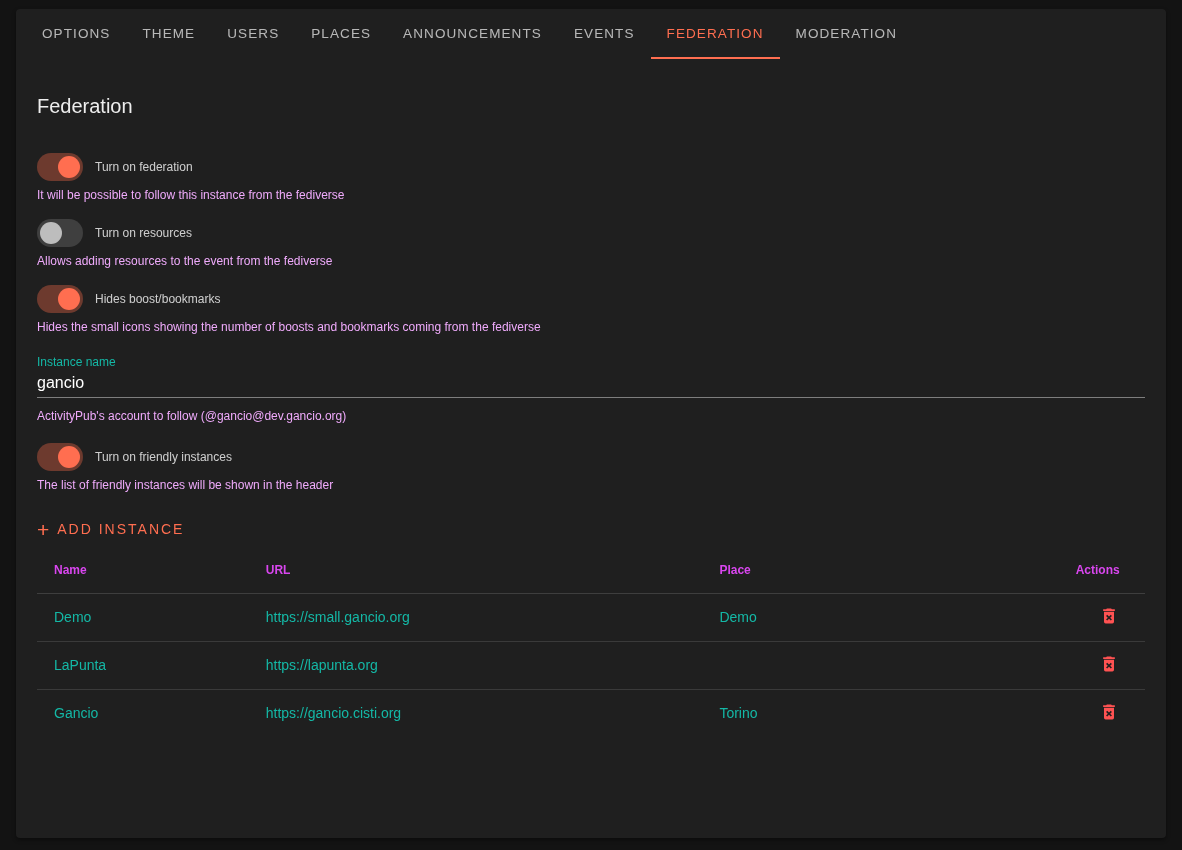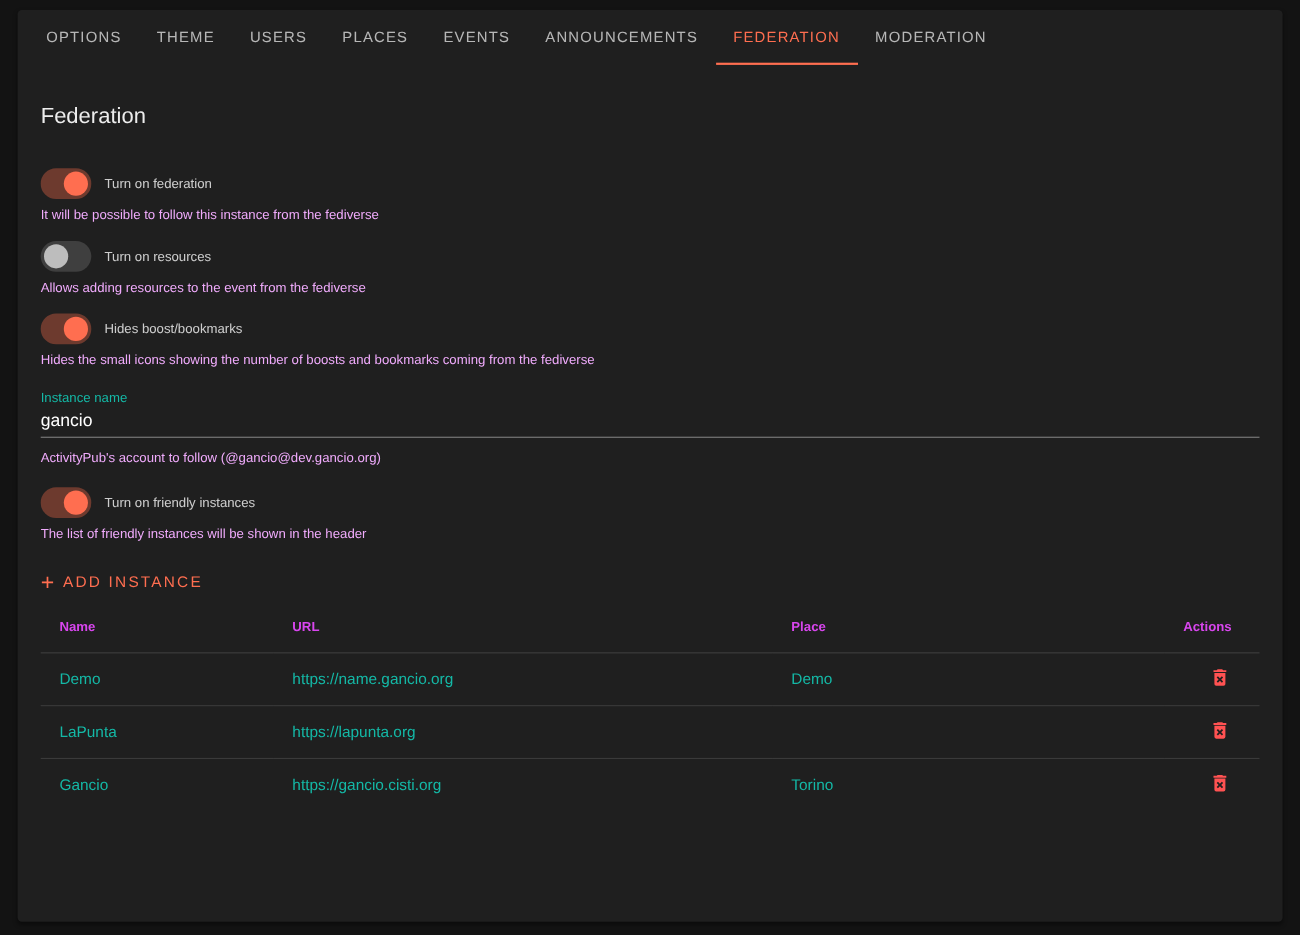--- a/index.html
+++ b/index.html
@@ -174,22 +174,22 @@
 </head>
 <body>
 
 <div class="card">
 
   <nav class="tabbar">
     <div class="tab">OPTIONS</div>
     <div class="tab">THEME</div>
     <div class="tab">USERS</div>
     <div class="tab">PLACES</div>
+    <div class="tab">ANNOUNCEMENTS</div>
     <div class="tab">EVENTS</div>
-    <div class="tab">ANNOUNCEMENTS</div>
     <div class="tab active">FEDERATION</div>
     <div class="tab">MODERATION</div>
   </nav>
 
   <div class="content">
 
     <h1 class="page-title">Federation</h1>
 
     
     <div class="switch-row first">
@@ -256,21 +256,21 @@
         <tr>
           <th>Name</th>
           <th>URL</th>
           <th>Place</th>
           <th class="actions">Actions</th>
         </tr>
       </thead>
       <tbody>
         <tr>
           <td>Demo</td>
-          <td>https://name.gancio.org</td>
+          <td>https://small.gancio.org</td>
           <td>Demo</td>
           <td class="actions">
             <button class="trash-btn">
               <svg viewBox="0 0 24 24">
                   <path d="M6,19A2,2 0 0,0 8,21H16A2,2 0 0,0 18,19V7H6V19M8.46,11.88L9.87,10.47L12,12.59L14.12,10.47L15.53,11.88L13.41,14L15.53,16.12L14.12,17.53L12,15.41L9.88,17.53L8.47,16.12L10.59,14L8.46,11.88M15.5,4L14.5,3H9.5L8.5,4H5V6H19V4H15.5Z"></path>
                 </svg>
             </button>
           </td>
         </tr>
         <tr>

